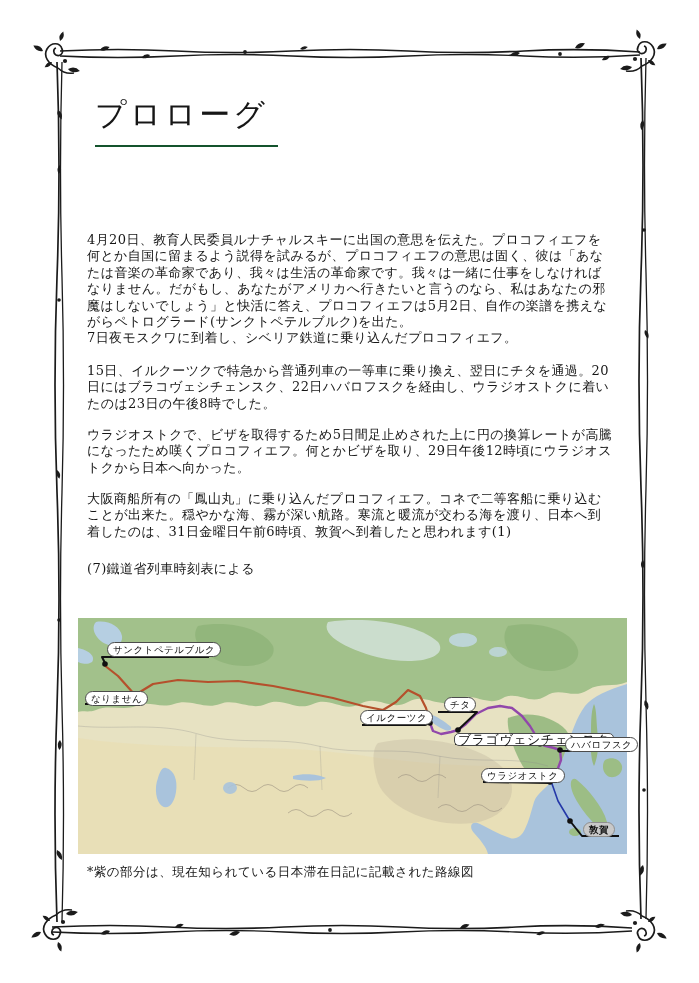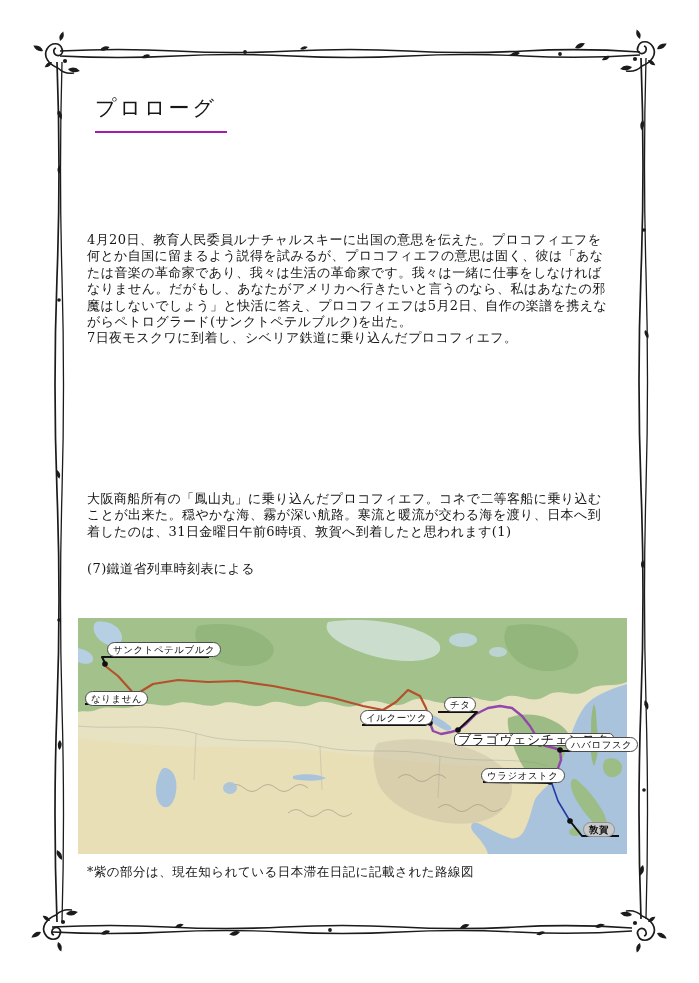--- a/index.html
+++ b/index.html
@@ -3,22 +3,22 @@
 <meta charset="utf-8">
 <style>
   html,body{margin:0;padding:0;background:#ffffff;}
   #page{
     position:relative;width:699px;height:983px;background:#ffffff;
     font-family:"DejaVu Serif","Liberation Serif",serif;color:#161616;overflow:hidden;
   }
   #border-svg{position:absolute;left:0;top:0;width:699px;height:983px;pointer-events:none;}
   .title{
     position:absolute;left:95px;top:94px;margin:0;
-    font-size:21px;font-weight:normal;letter-spacing:3px;
-    border-bottom:2px solid #a21caf;padding:0 10px 9px 0;
+    font-size:31px;font-weight:normal;letter-spacing:3px;
+    border-bottom:2px solid #14532d;padding:0 10px 9px 0;
   }
   .para{
     position:absolute;left:87px;width:552px;margin:0;
     font-size:13px;line-height:16.4px;letter-spacing:0.4px;
     white-space:pre-line;
   }
   .p1{top:182px;} .p2{top:232px;} .p3{top:363px;} .p4{top:427px;} .p5{top:491px;}
   .footnote{top:561px;}
   #map{
     position:absolute;left:78px;top:618px;width:549px;height:236px;
@@ -114,20 +114,26 @@
 
   <h1 class="title">プロローグ</h1>
 
   <p class="para p2">4月20日、教育人民委員ルナチャルスキーに出国の意思を伝えた。プロコフィエフを
 何とか自国に留まるよう説得を試みるが、プロコフィエフの意思は固く、彼は「あな
 たは音楽の革命家であり、我々は生活の革命家です。我々は一緒に仕事をしなければ
 なりません。だがもし、あなたがアメリカへ行きたいと言うのなら、私はあなたの邪
 魔はしないでしょう」と快活に答え、プロコフィエフは5月2日、自作の楽譜を携えな
 がらペトログラード(サンクトペテルブルク)を出た。
 7日夜モスクワに到着し、シベリア鉄道に乗り込んだプロコフィエフ。</p>
+  <p class="para p3">15日、イルクーツクで特急から普通列車の一等車に乗り換え、翌日にチタを通過。20
+日にはブラコヴェシチェンスク、22日ハバロフスクを経由し、ウラジオストクに着い
+たのは23日の午後8時でした。</p>
+  <p class="para p4">ウラジオストクで、ビザを取得するため5日間足止めされた上に円の換算レートが高騰
+になったため嘆くプロコフィエフ。何とかビザを取り、29日午後12時頃にウラジオス
+トクから日本へ向かった。</p>
   <p class="para p5">大阪商船所有の「鳳山丸」に乗り込んだプロコフィエフ。コネで二等客船に乗り込む
 ことが出来た。穏やかな海、霧が深い航路。寒流と暖流が交わる海を渡り、日本へ到
 着したのは、31日金曜日午前6時頃、敦賀へ到着したと思われます(1)</p>
   <p class="para footnote">(7)鐵道省列車時刻表による</p>
 
   <div id="map">
     <svg width="549" height="236" viewBox="0 0 549 236" xmlns="http://www.w3.org/2000/svg">
 
       <rect x="0" y="0" width="549" height="236" fill="#e7e2c2"></rect>
       <path d="M0,120 C100,135 200,123 300,140 C400,152 480,150 549,140 L549,236 L0,236 Z" fill="#e9ddae" opacity="0.55"></path>

